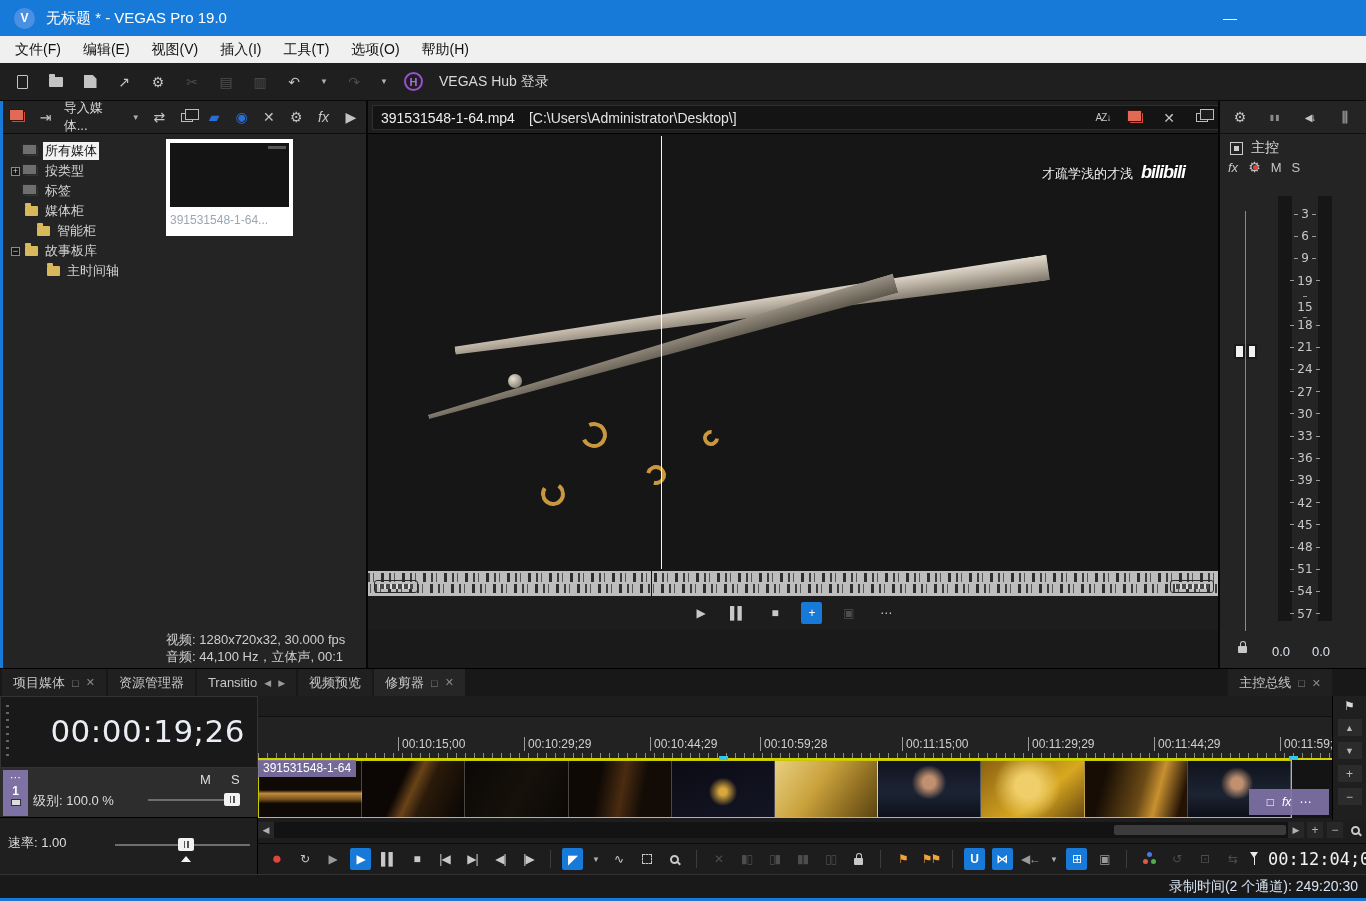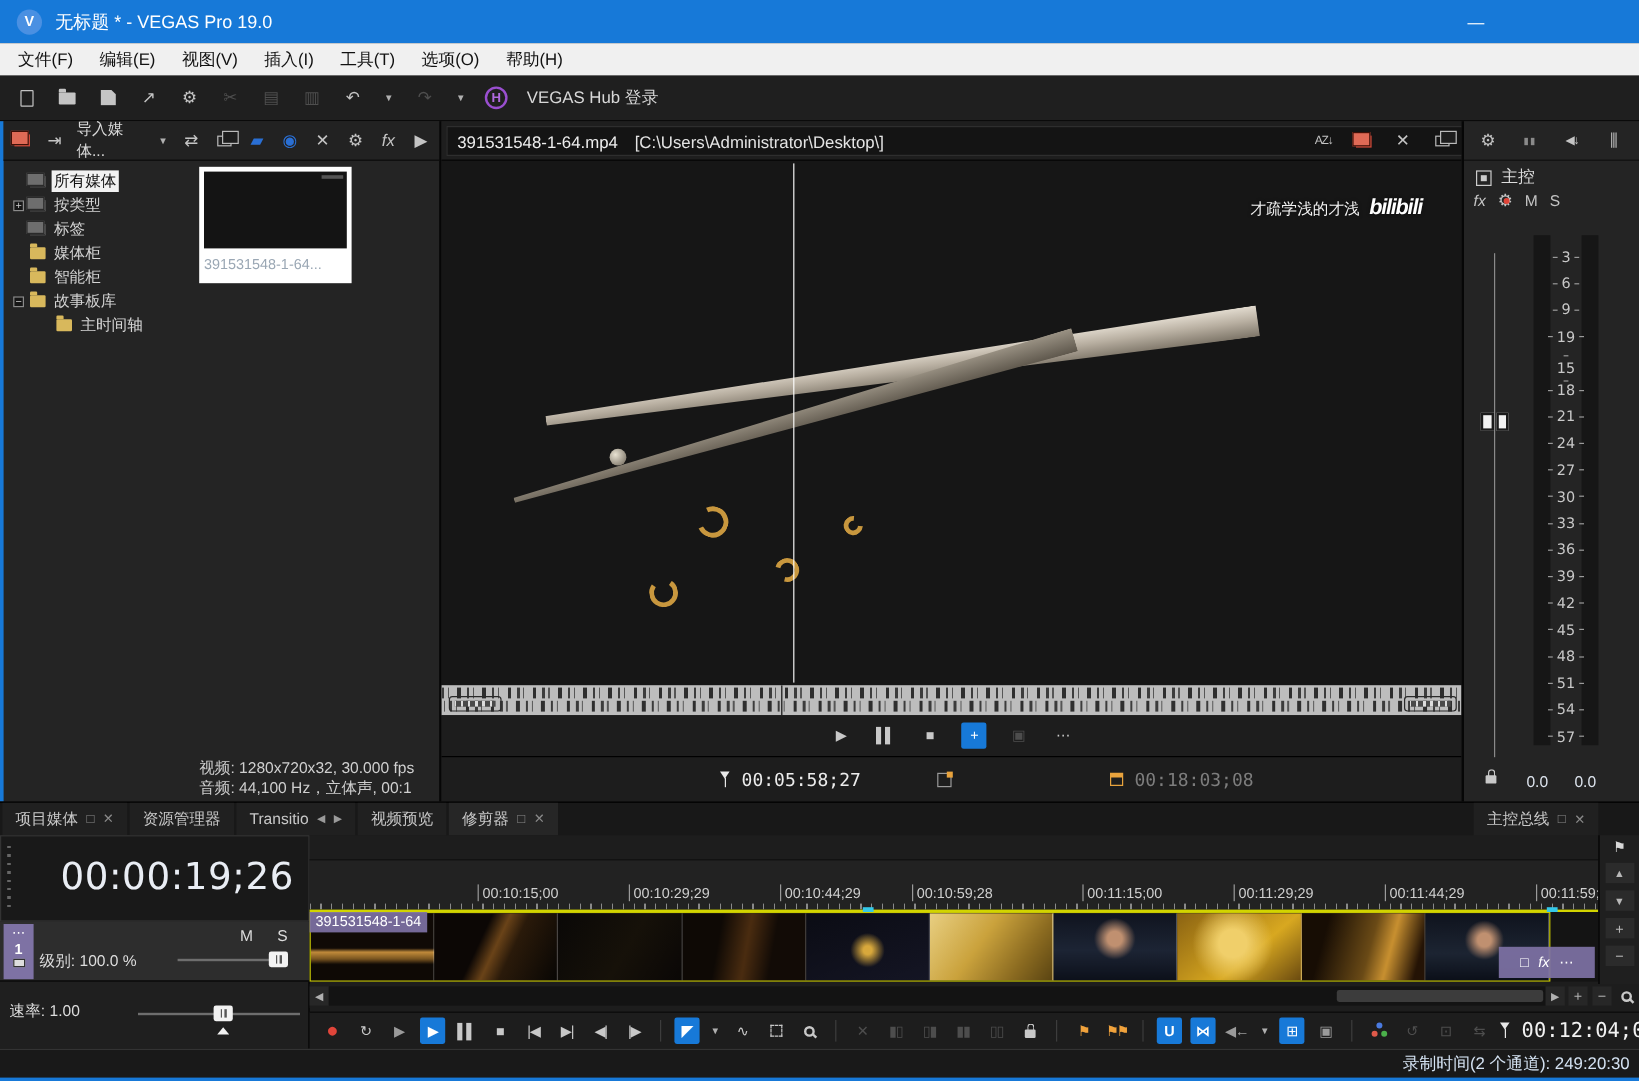--- a/index.html
+++ b/index.html
@@ -305,21 +305,21 @@
           <div class="tree-row" style="padding-left: 8px;">
             <span class="expspace"></span>
             <span class="filmi"></span>
             <span class="tree-label">标签</span>
           </div>
           <div class="tree-row" style="padding-left: 8px;">
             <span class="expspace"></span>
             <span class="fyell"></span>
             <span class="tree-label">媒体柜</span>
           </div>
-          <div class="tree-row" style="padding-left: 8px;">
+          <div class="tree-row" style="padding-left: 8px; margin-left: 12px;">
             <span class="expspace"></span>
             <span class="fyell"></span>
             <span class="tree-label">智能柜</span>
           </div>
           <div class="tree-row" style="padding-left: 8px;">
             <span class="exp">−</span>
             <span class="fyell"></span>
             <span class="tree-label">故事板库</span>
           </div>
           <div class="tree-row" style="padding-left: 30px;">
@@ -384,27 +384,20 @@
 
       <div class="pvctrl" id="preview-controls">
           <span class="tbtn ">▶</span>
           <span class="tbtn ">▌▌</span>
           <span class="tbtn ">■</span>
           <span class="tbtn act">+</span>
           <span class="tbtn dis">▣</span>
           <span class="tbtn ">⋯</span>
         </div>
 
-      <div class="trimbar">
-        <span class="pin" style="margin-left:232px"></span>
-        <span class="cursor-time">00:05:58;27</span>
-        <span class="cornerbox" style="margin-left:64px"></span>
-        <span class="orangebox" style="margin-left:132px"></span>
-        <span class="end-time">00:18:03;08</span>
-      </div>
     </div>
 
     <div class="right-panel">
       <div class="rp-toolbar">
         <span class="tico">⚙</span>
         <span class="tico" style="font-size:8px;letter-spacing:1px;color:#8a8a8a">▮▮</span>
         <span class="tico" style="font-size:10px;letter-spacing:-1px">◀↓</span>
         <span class="tico">⫼</span>
       </div>
       <div class="busrow">

